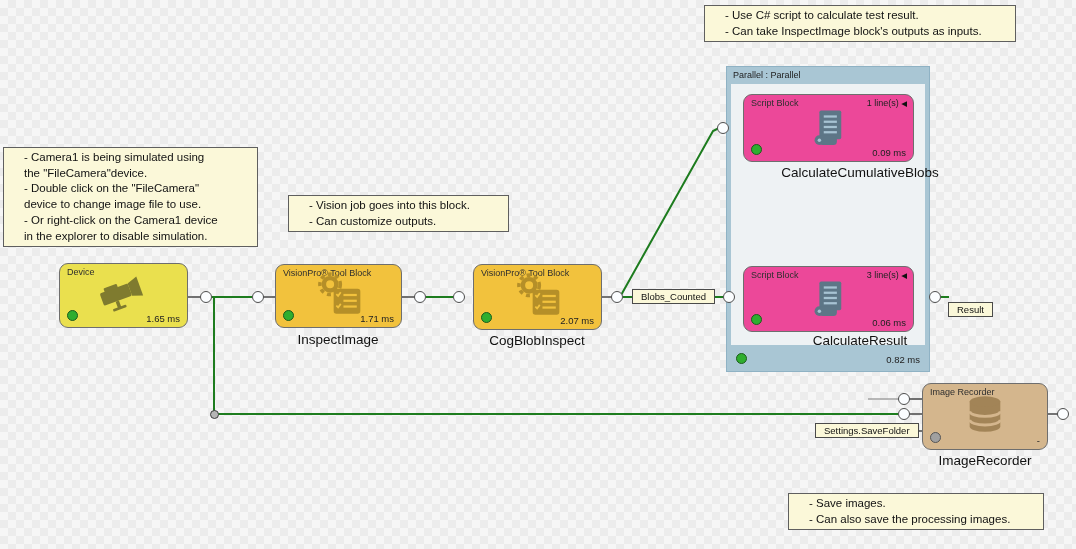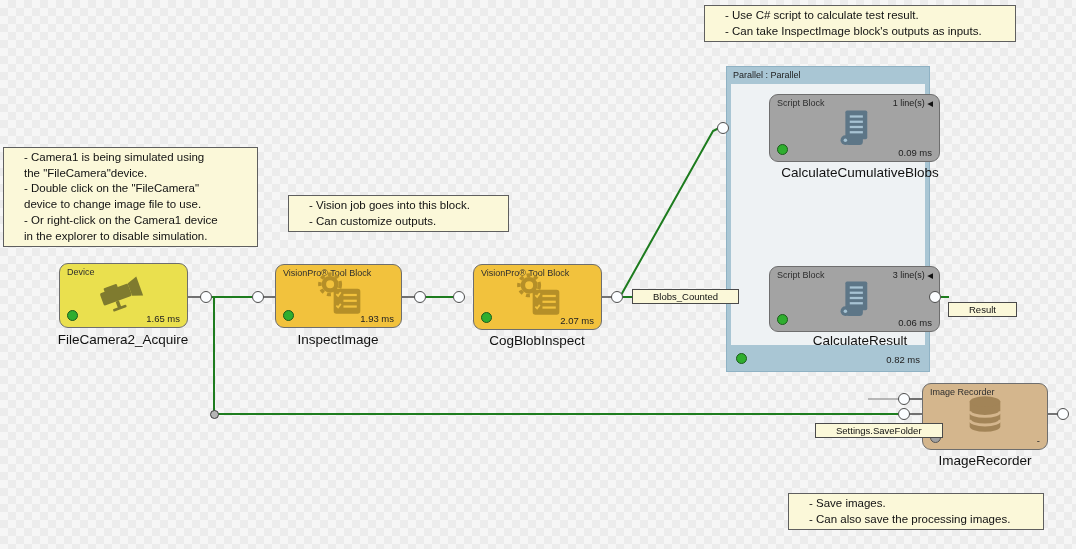--- a/index.html
+++ b/index.html
@@ -21,28 +21,28 @@
   .status{position:absolute;left:7px;bottom:6px;width:11px;height:11px;border-radius:50%;
           background:#2fae2f;border:1px solid #1c5c1c;box-sizing:border-box;}
   .status.gray{background:#a0a0a0;border-color:#555;}
   .icon-wrap{position:absolute;left:0;right:0;top:7px;bottom:10px;display:flex;align-items:center;justify-content:center;}
   .node-name{position:absolute;z-index:4;font-size:13.5px;color:#111;text-align:center;white-space:nowrap;}
   .port{position:absolute;z-index:5;width:12px;height:12px;border-radius:50%;
         background:#fbfdff;border:1.4px solid #4e4e4e;box-sizing:border-box;}
   .junction{position:absolute;z-index:5;width:9px;height:9px;border-radius:50%;
         background:#b5b5b5;border:1.2px solid #3d3d3d;box-sizing:border-box;}
   .wire-label{position:absolute;z-index:6;background:#fbf8d9;border:1px solid #4a4a4a;
-        font-size:9.5px;line-height:13px;padding:0 20px;color:#111;white-space:nowrap;}
+        font-size:9.5px;line-height:13px;padding:0 8px;color:#111;white-space:nowrap;}
   .parallel{position:absolute;z-index:2;left:726px;top:66px;width:204px;height:306px;
         background:#a9c6d4;border:1px solid #8fb2c4;box-sizing:border-box;text-decoration:underline;}
   .parallel-inner{position:absolute;left:4px;top:17px;right:4px;bottom:26px;background:#eef2f4;}
   .parallel-header{position:absolute;left:6px;top:3px;font-size:9px;color:#222;}
   .parallel-time{position:absolute;right:9px;bottom:6px;font-size:9.5px;color:#222;}
   .parallel .status.footer{left:9px;bottom:7px;}
-  .script-node{background:#a3a3a3;margin-left:26px;}
+  .script-node{background:#ec4899;}
   .lines-wrap{position:absolute;right:6px;top:3px;font-size:9px;color:#222;}
   .collapse{font-size:7.5px;color:#111;}
   .p-name{left:0;width:204px;padding-left:31px;}
 </style>
 </head>
 <body>
 
 <div class="canvas">
 
   <svg class="wires" width="1076" height="549">
@@ -102,21 +102,20 @@
           <path d="M40 14 L52 10 L52 33 L40 29 Z"></path>
           <rect x="12" y="10" width="16" height="5" rx="1"></rect>
           <rect x="20" y="29" width="4" height="8"></rect>
           <rect x="14" y="36" width="16" height="3" rx="1"></rect>
         </g>
       </svg>
     </span>
     <span class="status"></span>
     <span class="time">1.65 ms</span>
   </div>
-  <div class="node-name" style="left:23px;top:332px;width:200px;">FileCamera2_Acquire</div>
 
   <div class="node" style="left:275px;top:264px;width:127px;height:64px;background:#f2c23d;">
     <span class="type">VisionPro® Tool Block</span>
     <span class="icon-wrap">
       <svg viewBox="0 0 60 54" width="54" height="48">
         <g fill="none" stroke="#b58f28">
           <circle cx="20" cy="15" r="7" stroke-width="5"></circle>
           <circle cx="20" cy="15" r="11.5" stroke-width="4" stroke-dasharray="4.5 4"></circle>
         </g>
         <rect x="24" y="20" width="30" height="28" rx="3" fill="#b58f28"></rect>
@@ -125,21 +124,21 @@
             <line x1="35" y1="33.5" x2="50" y2="33.5"></line>
             <line x1="35" y1="40" x2="50" y2="40"></line>
         </g>
         <g stroke="#f2c23d" stroke-width="2" fill="none">
           <path d="M27 26 l2 2 l3 -4"></path>
             <path d="M27 39 l2 2 l3 -4"></path>
         </g>
       </svg>
     </span>
     <span class="status"></span>
-    <span class="time">1.93 ms</span>
+    <span class="time">1.71 ms</span>
   </div>
   <div class="node-name" style="left:238px;top:332px;width:200px;">InspectImage</div>
 
   <div class="node" style="left:473px;top:264px;width:129px;height:66px;background:#f2c23d;">
     <span class="type">VisionPro® Tool Block</span>
     <span class="icon-wrap">
       <svg viewBox="0 0 60 54" width="54" height="48">
         <g fill="none" stroke="#b58f28">
           <circle cx="20" cy="15" r="7" stroke-width="5"></circle>
           <circle cx="20" cy="15" r="11.5" stroke-width="4" stroke-dasharray="4.5 4"></circle>

